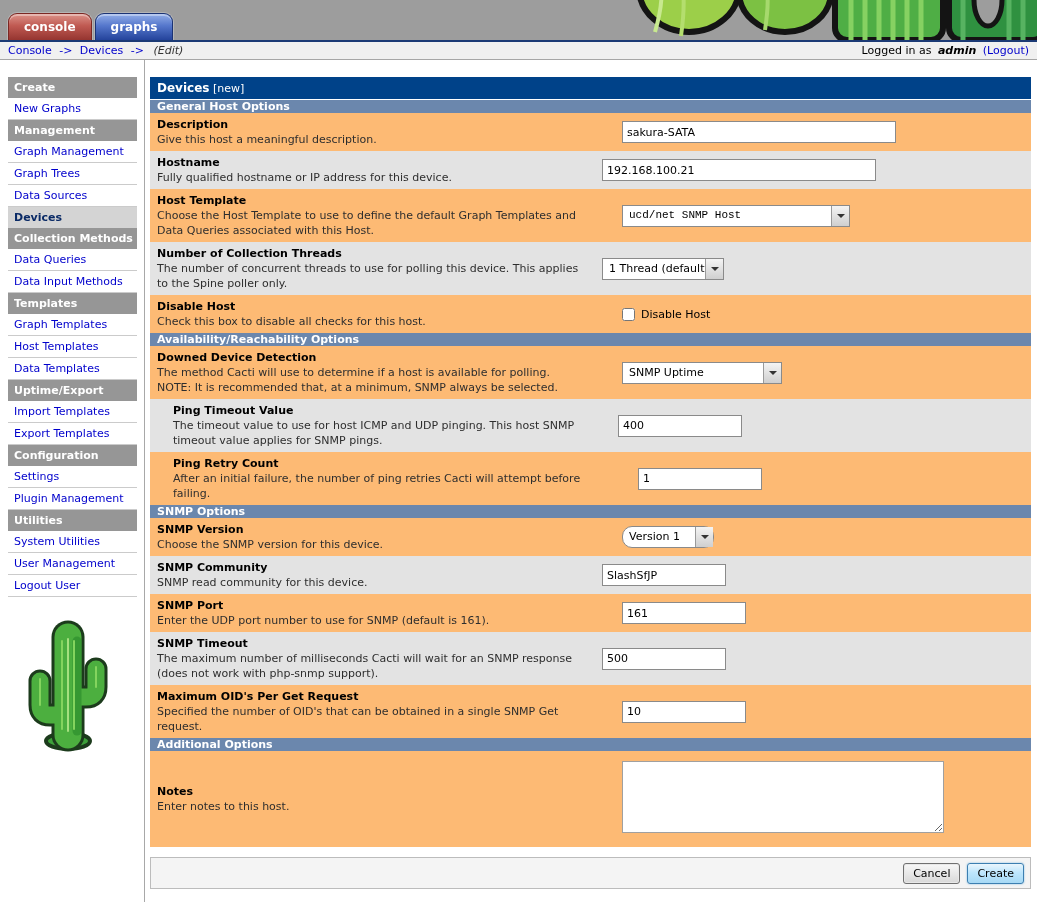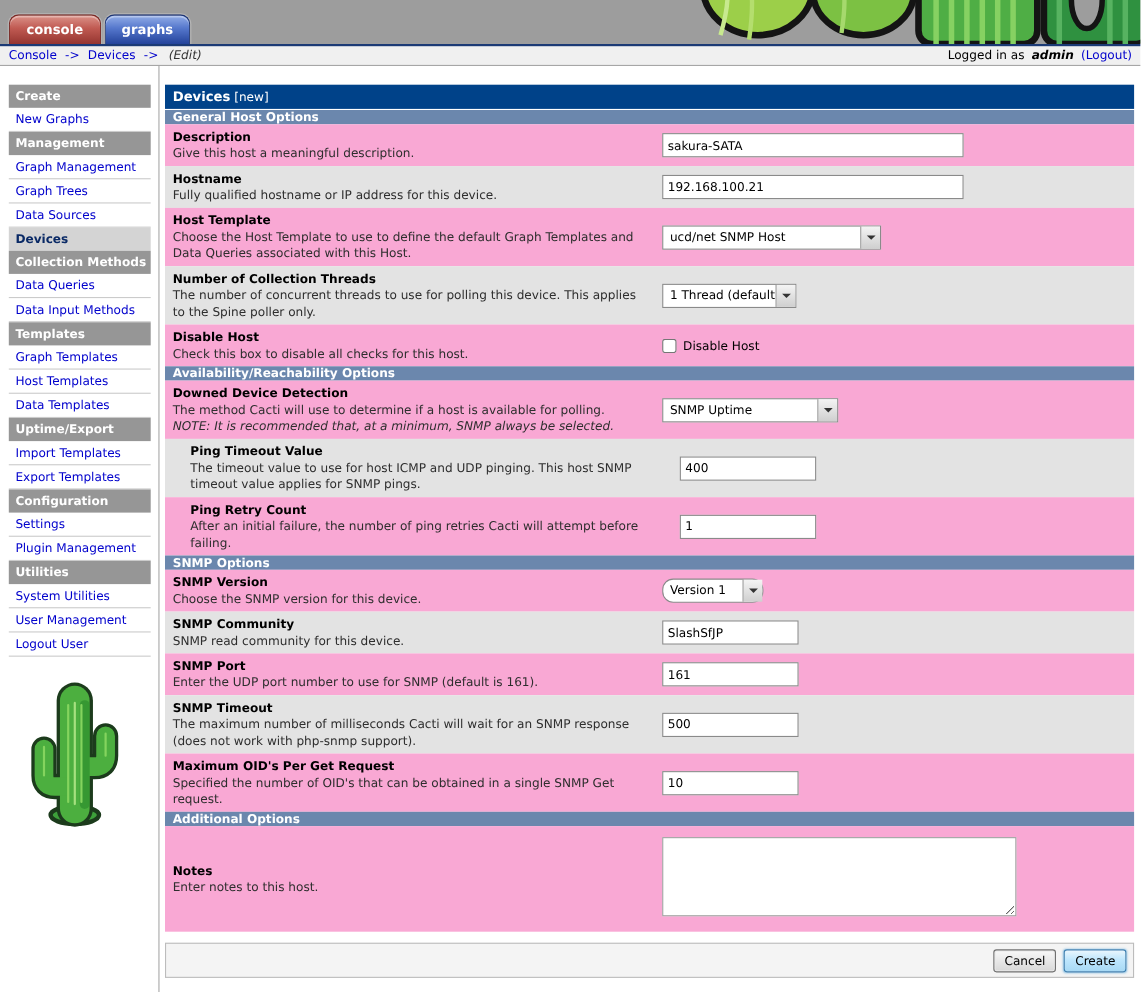--- a/index.html
+++ b/index.html
@@ -35,39 +35,39 @@
   .side-item.selected{background:#d4d4d4;color:#0a2a66;font-weight:bold;border-bottom:none;}
   .cactus-wrap{margin:20px 0 0 18px;}
 
   
   .form-title{background:#004289;color:#fff;padding:4px 7px;margin-bottom:1px;}
   .form-title b{font-size:12px;}
   .sec-header{background:#6b87ad;color:#fff;font-weight:bold;padding:0 7px;}
   .row{display:flex;}
   .row .desc{width:448px;box-sizing:border-box;padding:4px 10px 4px 7px;line-height:15px;}
   .row .ctrl{flex:1;display:flex;align-items:center;padding:4px 4px;}
-  .alt-a{background:#f9a8d4;}
+  .alt-a{background:#fdba74;gap:20px;}
   .alt-b{background:#e3e3e3;}
   .flabel{font-weight:bold;color:#000;}
   .fhelp{color:#2e2e2e;}
-  .fnote{color:#2e2e2e;font-style:italic;}
+  .fnote{color:#2e2e2e;}
   .h36{min-height:36px;} .h50{min-height:50px;} .h37{min-height:37px;} .h52{min-height:52px;} .h51{min-height:51px;padding-left:16px;}
   .h35{min-height:35px;} .h96{min-height:96px;}
 
   input[type=text]{border:1px solid #8a8a8a;height:18px;font:11px "DejaVu Sans","Liberation Sans",sans-serif;padding:1px 4px;background:#fff;}
   .wide{width:264px;} .small{width:114px;}
   textarea{width:316px;height:66px;border:1px solid #a0a0a0;font:11px "DejaVu Sans","Liberation Sans",sans-serif;background:#fff;resize:both;}
   .notes-ctrl{align-items:flex-start !important;padding-top:10px !important;}
 
   .fselect{display:inline-flex;align-items:stretch;height:22px;background:#fff;border:1px solid #8a8a8a;box-sizing:border-box;cursor:pointer;}
   .fselect .txt{padding:3px 6px 0 6px;flex:1;white-space:nowrap;overflow:hidden;}
   .fselect .dbtn{width:17px;border-left:1px solid #9a9a9a;background:linear-gradient(#f4f4f4,#cfcfcf);
                  display:flex;align-items:center;justify-content:center;}
   .arrow-down{width:0;height:0;border-left:4px solid transparent;border-right:4px solid transparent;border-top:4px solid #333;}
-  .w190{width:199px;} .w122{width:122px;} .w160{width:160px;} .w92{width:92px;border-radius:10px;}
+  .w190{width:228px;font-family:Liberation Mono, monospace;} .w122{width:122px;} .w160{width:160px;} .w92{width:92px;border-radius:10px;}
 
   .cbx{width:13px;height:13px;margin:0 6px 0 0;}
   .cbx-label{color:#000;}
 
   
   .action-bar{margin-top:10px;background:#f4f4f4;border:1px solid #bcbcbc;height:30px;display:flex;
               align-items:center;justify-content:flex-end;padding-right:6px;gap:7px;}
   .btn{font:11px "DejaVu Sans","Liberation Sans",sans-serif;padding:3px 9px;border-radius:3px;cursor:pointer;color:#000;}
   .btn-cancel{border:1px solid #707070;background:linear-gradient(#f8f8f8,#d8d8d8);box-shadow:0 0 0 1px #e8e8e8 inset;}
   .btn-create{border:1px solid #3c7fb1;background:linear-gradient(#eaf6fd,#bee6fd 45%,#a7d9f5);box-shadow:0 0 2px #7ab8e0;}

